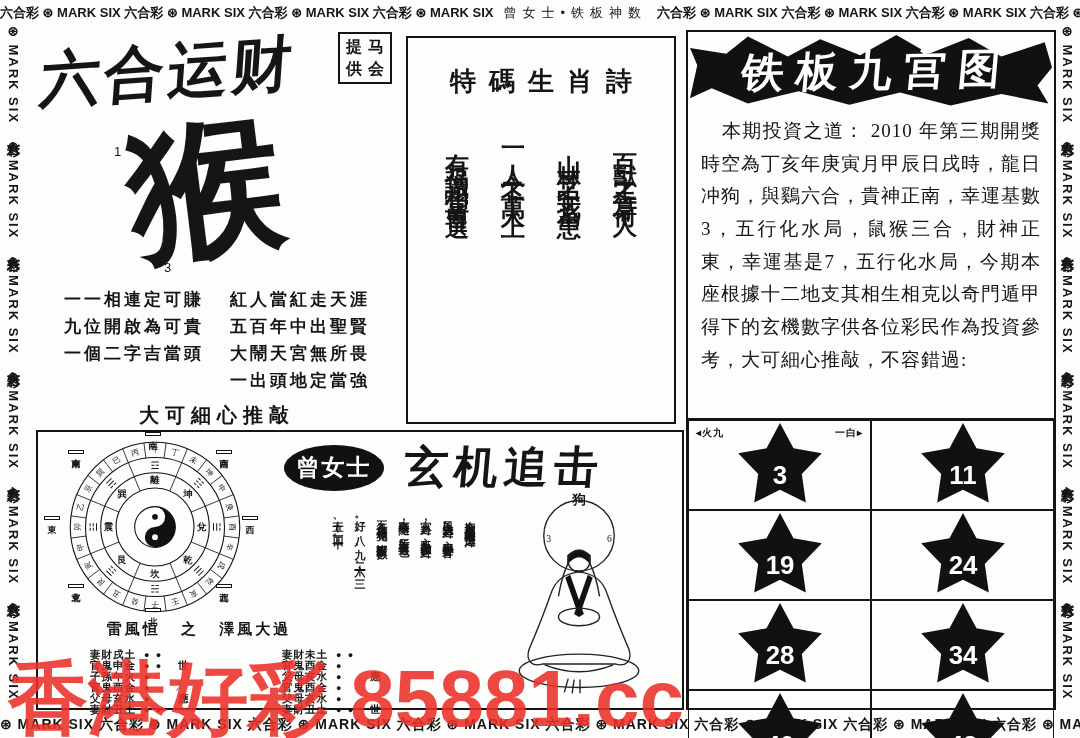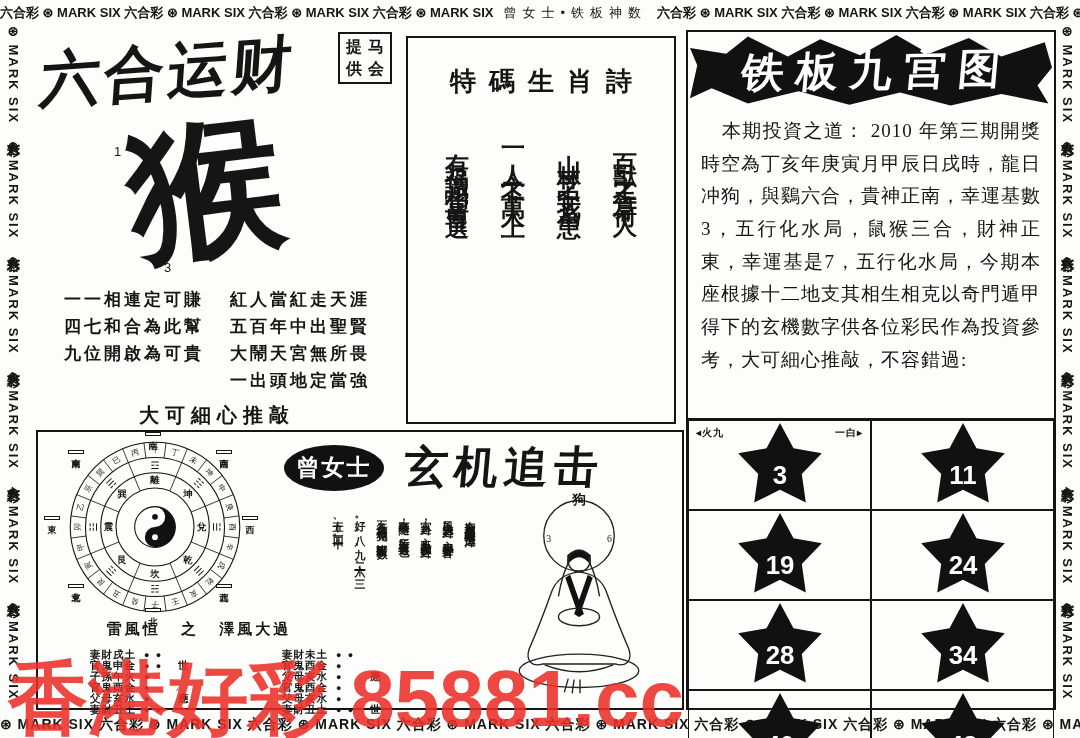--- a/index.html
+++ b/index.html
@@ -112,22 +112,22 @@
       </div>
     </div>
     <div class="lp-zodiac">
       <span class="zmark m1">1</span>
       <div class="zchar">猴</div>
       <span class="zmark m3">3</span>
     </div>
     <div class="lp-verses">
       <div class="vl">
         <div>一一相連定可賺</div>
-        <div>四七和合為此幫</div>
         <div>九位開啟為可貴</div>
+        <div>一個二字吉當頭</div>
       </div>
       <div class="vl">
         <div>紅人當紅走天涯</div>
         <div>五百年中出聖賢</div>
         <div>大鬧天宮無所畏</div>
         <div>一出頭地定當強</div>
       </div>
     </div>
     <div class="lp-footer">大可細心推敲</div>
   </div>

